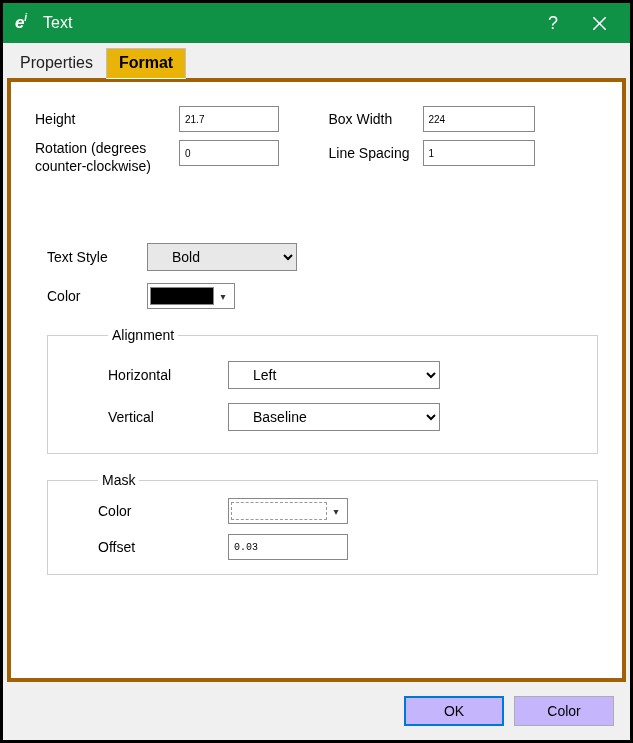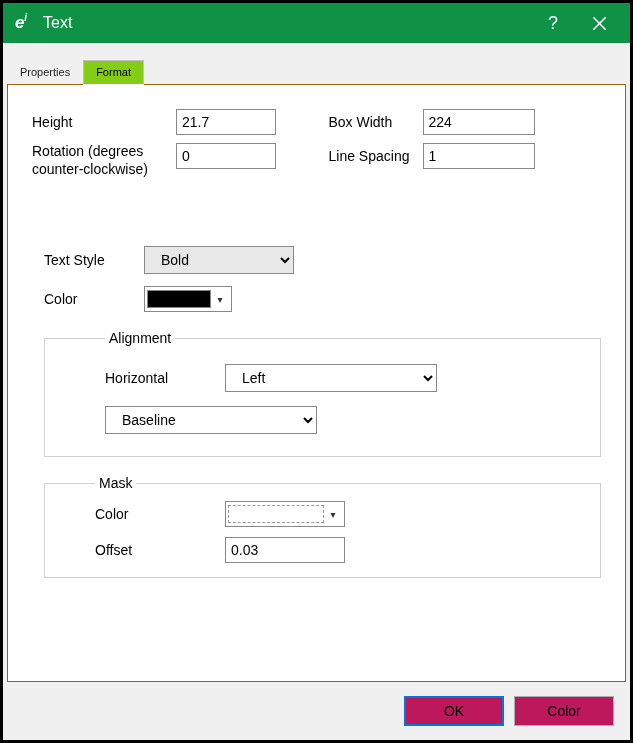--- a/index.html
+++ b/index.html
@@ -36,65 +36,66 @@
     display: flex; flex-direction: column;
     padding: 2px;
   }
   .tabs-row {
     display: flex; align-items: flex-end;
     padding: 2px 2px 0 2px;
     position: relative;
   }
   .tab {
     padding: 5px 12px 6px 12px;
-    font-size: 11px;
+    font-size: 16px;
     border: 1px solid transparent;
     background: transparent;
     cursor: default;
     color: #000;
     position: relative;
-    top: 13px;
+    top: 1px;
   }
   .tab.active {
-    background: #84cc16;
+    background: #eab308;
     border: 1px solid #c0c0c0;
     border-bottom: 1px solid #fff;
     z-index: 2;
+    font-weight: bold;
   }
   .tab.inactive { color: #222; }
   .tab-panel {
     background: #fff;
-    border: 1px solid #a16207;
+    border: 4px solid #a16207;
     flex: 1;
-    margin: 12px 2px 2px 2px;
+    margin: 0 2px 2px 2px;
     position: relative;
     z-index: 1;
     padding: 24px 16px 16px 16px;
   }
 
   .row { display: flex; align-items: center; margin-bottom: 8px; }
   .toprow { display:flex; }
   .topcol { flex:1; display:flex; align-items:flex-start; }
   .lbl { font-size: 14px; color: #000; }
   .lbl.w1 { width: 152px; padding-left: 8px;}
   .lbl.w2 { width: 106px; padding-left:12px;}
   .lbl.w3 { width: 100px; }
   input.txt {
-    font-size: 14px; padding: 3px 5px;
+    font-size: 10px; padding: 3px 5px;
     border: 1px solid #888; background: #fff;
     height: 26px;
   }
   input.txt.w-a { width: 100px; }
   input.txt.w-b { width: 112px; }
 
   .midblock { margin-top: 60px; padding-left: 20px; }
   select.combo {
     font-size: 14px; height: 28px;
     border: 1px solid #888; background: #e8e8e8;
-    padding: 2px 12px;
+    padding: 2px 20px;
   }
   select.combo.whitebg { background:#fff; }
   .combo.w-c { width: 150px; }
 
   .color-combo {
     width: 88px; height: 26px;
     border: 1px solid #888; background: #fff;
     display: flex; align-items: center;
     padding: 2px;
   }
@@ -123,21 +124,21 @@
   fieldset.mask .row { margin-bottom: 10px; }
 
   .button-row {
     display: flex; justify-content: flex-end;
     padding: 12px 14px; gap: 10px;
     background: #f0f0f0;
   }
   button.dlgbtn {
     width: 100px; height: 30px;
     font-size: 14px;
-    background: #be185d;
+    background: #c4b5fd;
     border: 1px solid #adadad;
     cursor: default;
   }
   button.dlgbtn.default {
     border: 2px solid #0078d7;
   }
 </style>
 </head>
 <body>
 
@@ -207,38 +208,39 @@
 
       <fieldset class="group">
         <legend>Alignment</legend>
         <div class="row">
           <span class="lbl" style="width:120px">Horizontal</span>
           <select class="combo whitebg w-d">
             <option>Left</option>
           </select>
         </div>
         <div class="row" style="margin-bottom:4px;">
+          <span class="lbl" style="width:120px">Vertical</span>
           <select class="combo whitebg w-d">
             <option>Baseline</option>
           </select>
         </div>
       </fieldset>
 
       <fieldset class="group mask">
         <legend>Mask</legend>
         <div class="row">
           <span class="lbl" style="width:130px">Color</span>
           <div class="color-combo" style="width:120px">
             <div class="color-swatch empty"></div>
             <div class="color-arrow">▾</div>
           </div>
         </div>
         <div class="row" style="margin-bottom:0;align-items:center;">
           <span class="lbl" style="width:130px">Offset</span>
-          <input class="txt" style="width: 120px;" value="0.03">
+          <input class="txt" style="width: 120px; font-family: Liberation Mono, monospace;" value="0.03">
         </div>
       </fieldset>
 
     </div>
 
     <div class="button-row">
       <button class="dlgbtn default">OK</button>
       <button class="dlgbtn">Color</button>
     </div>
   </div>

